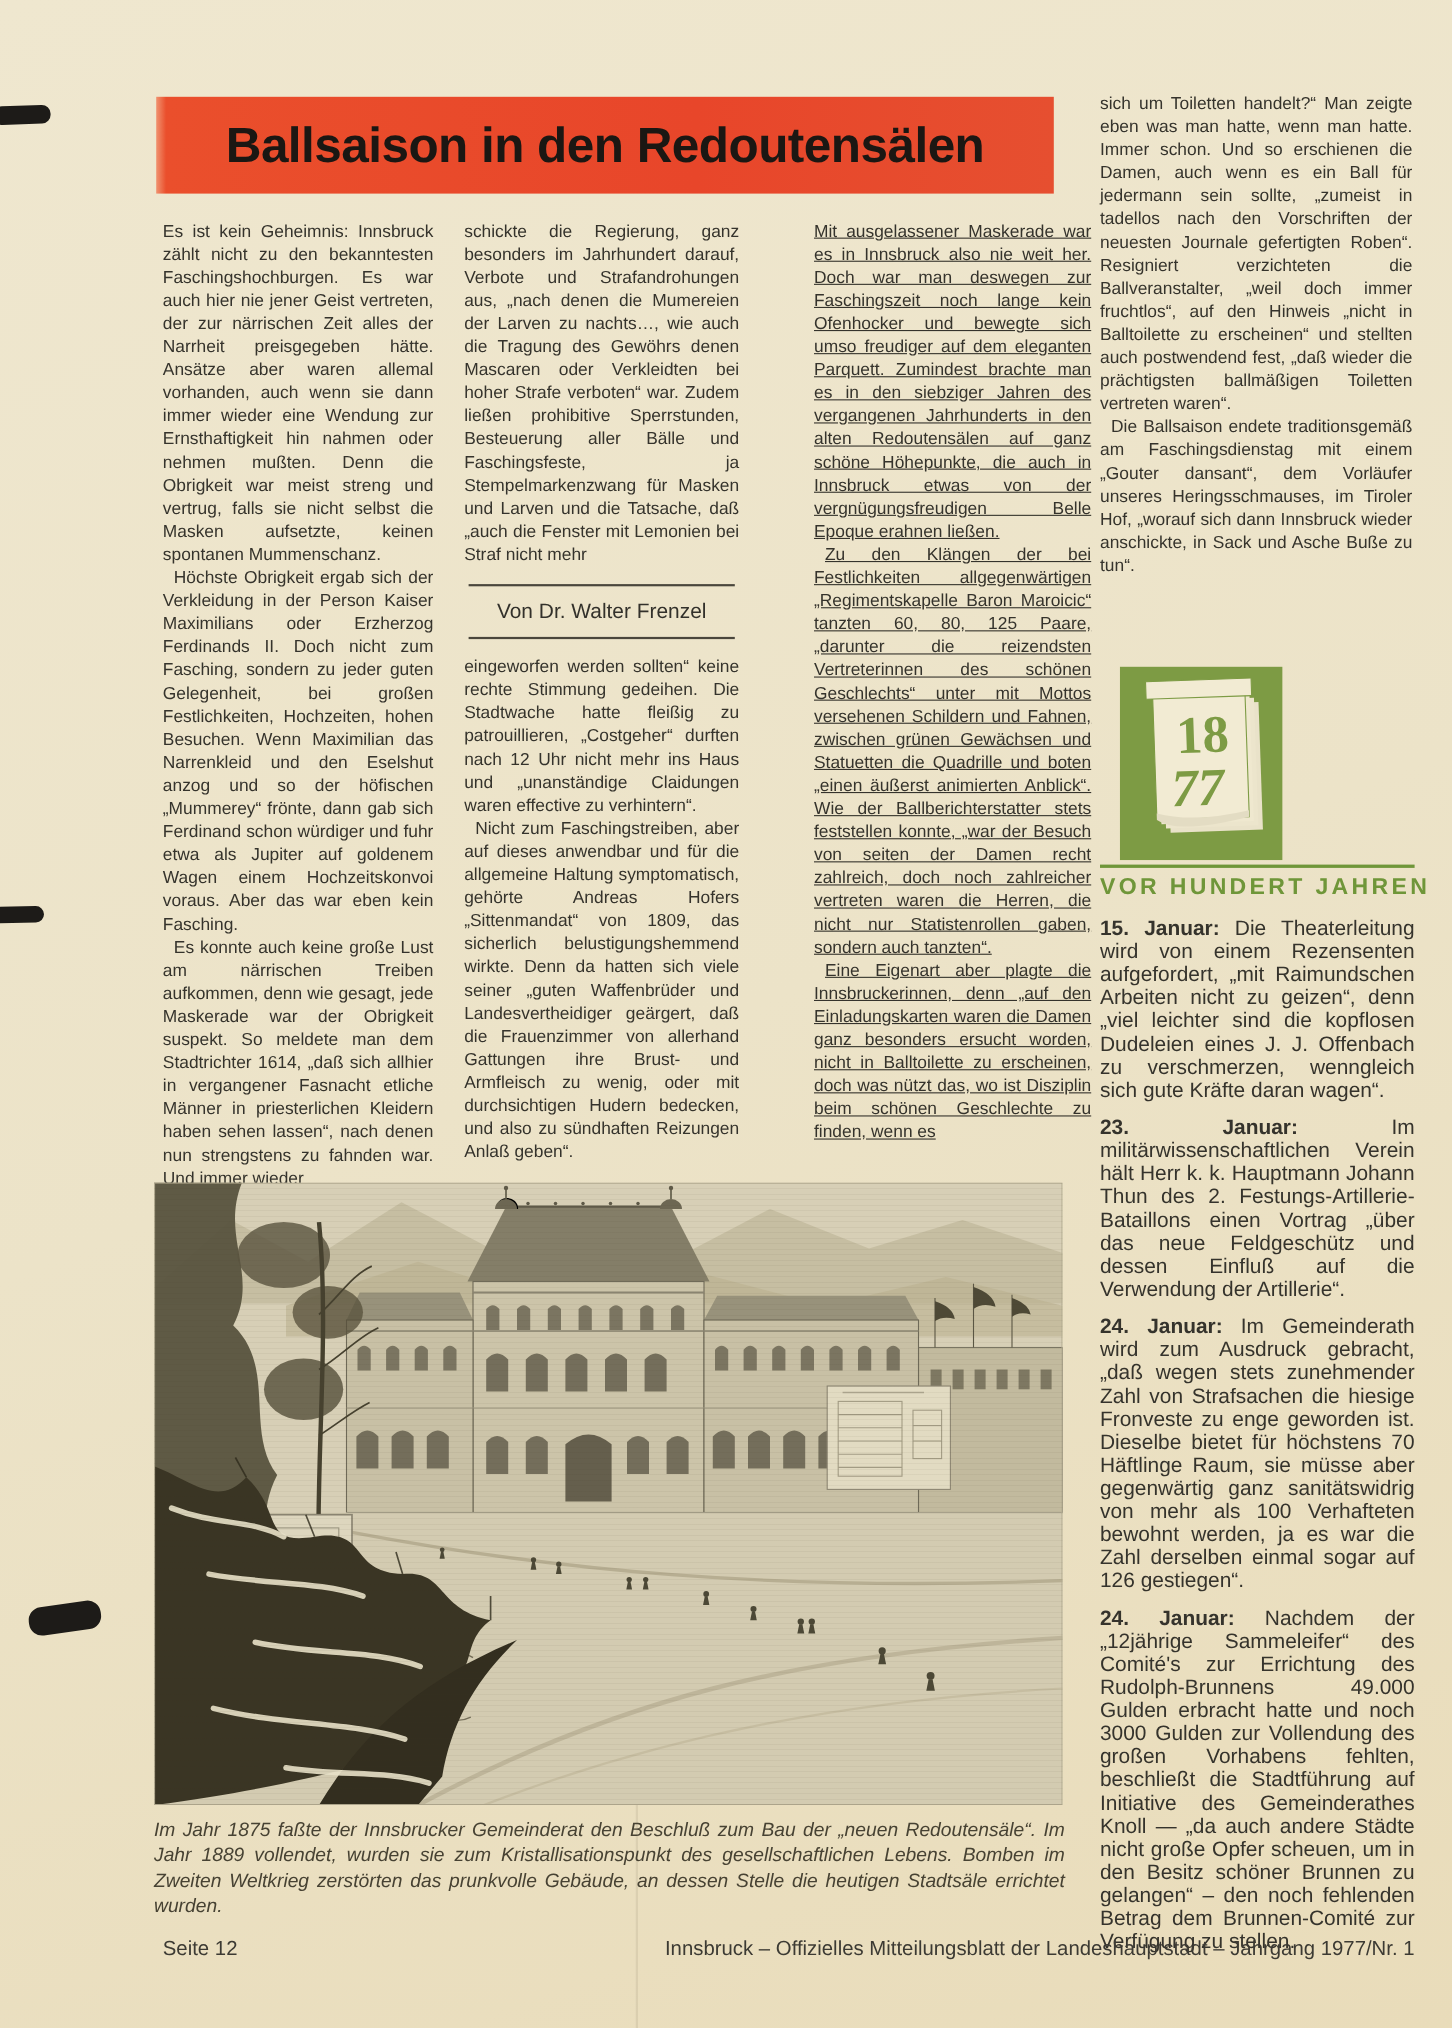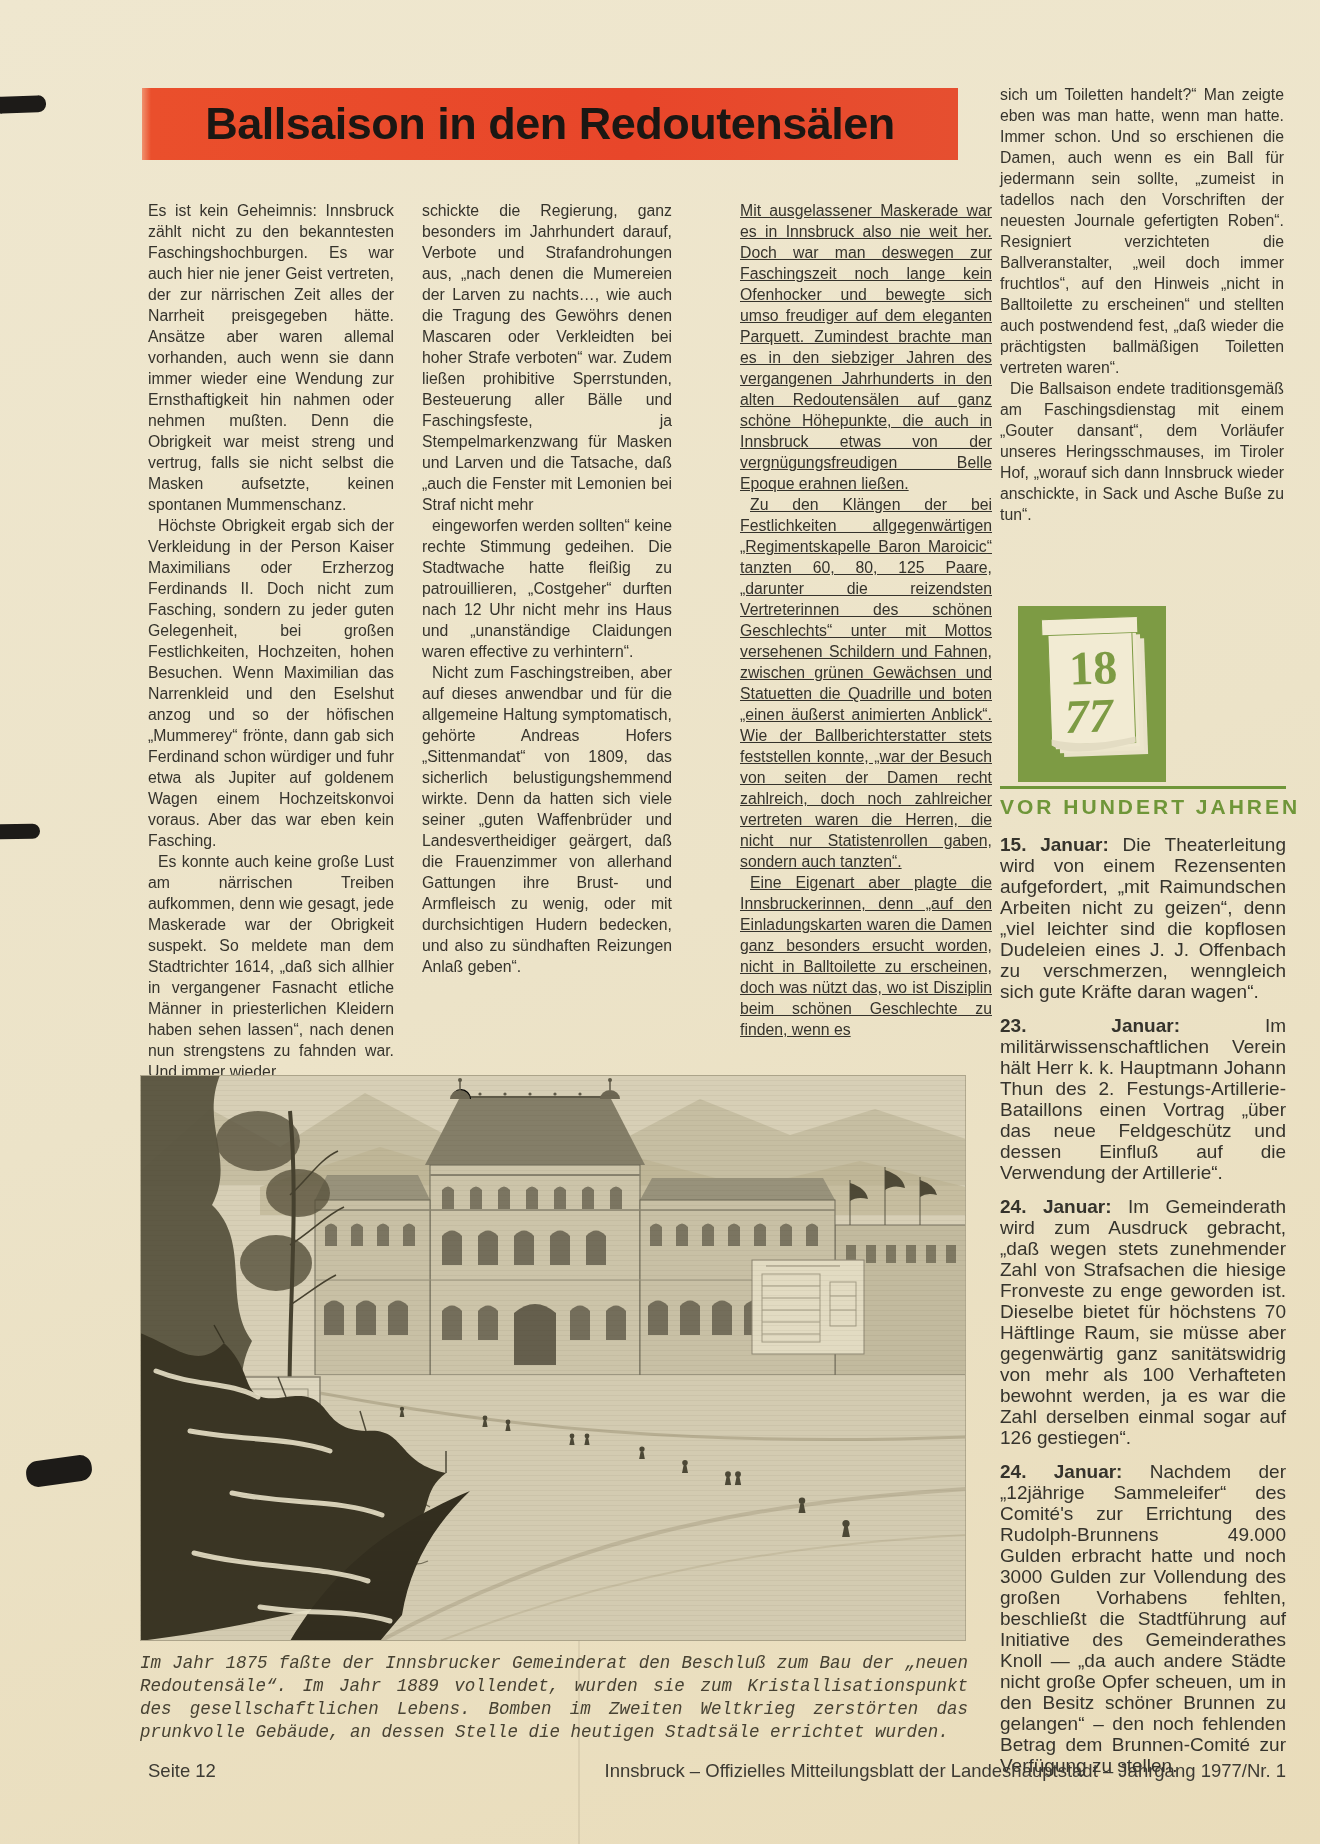--- a/index.html
+++ b/index.html
@@ -7,21 +7,21 @@
   #page{position:relative;width:1320px;height:1844px;margin:0 auto;overflow:hidden;
         background:linear-gradient(160deg,#efe7cf 0%,#ece3c8 50%,#e9dcba 100%);
         color:#35332c;}
   
   .mark{position:absolute;background:#1d1b18;border-radius:8px;}
   .mark1{left:-6px;top:96px;width:52px;height:17px;transform:rotate(-2deg);}
   .mark2{left:-8px;top:824px;width:48px;height:15px;transform:rotate(-1deg);}
   .mark3{left:26px;top:1458px;width:66px;height:26px;border-radius:12px;transform:rotate(-8deg);}
   .crease{position:absolute;left:578px;top:1585px;width:2px;height:259px;background:rgba(90,80,55,0.10);}
   
-  .banner{position:absolute;left:142px;top:88px;width:816px;height:72px;
+  .banner{position:absolute;left:142px;top:88px;width:816px;height:88px;
           background:linear-gradient(90deg,#f0926f 0,#ea4f2c 9px,#e8462a 60%,#e64f30 100%);
           display:flex;align-items:center;justify-content:center;}
   .banner h1{margin:0;font-size:45px;font-weight:700;letter-spacing:-0.5px;color:#1b1713;}
   
   .col{position:absolute;text-align:justify;font-size:15.8px;line-height:21px;color:#35332c;}
   .col p{margin:0;}
   .col p + p{text-indent:10px;}
   #col1{left:148px;top:200px;width:246px;}
   #col2{left:422px;top:200px;width:250px;}
   #col3{left:740px;top:200px;width:252px;text-decoration:underline;}
@@ -33,21 +33,21 @@
   .hy-heading{position:absolute;left:1000px;top:786px;width:286px;border-top:3px solid #6f9639;
               padding-top:6px;font-size:21px;font-weight:700;letter-spacing:3px;color:#6f9639;white-space:nowrap;}
   .entries{position:absolute;left:1000px;top:834px;width:286px;font-size:19px;line-height:21px;text-align:justify;}
   .entries p{margin:0 0 13px 0;}
   .entries .d{font-weight:700;}
   
   figure.engraving{position:absolute;left:140px;top:1075px;width:826px;height:566px;margin:0;}
   figure.engraving::after{content:"";position:absolute;inset:0;
       background:repeating-linear-gradient(0deg,rgba(60,50,30,0.05) 0 1px,transparent 1px 5px);pointer-events:none;}
   .caption{position:absolute;left:140px;top:1652px;width:828px;
-           font-family:Liberation Mono, monospace;font-style:italic;font-size:17.5px;line-height:23px;
+           font-family:Liberation Sans, sans-serif;font-style:italic;font-size:17.5px;line-height:23px;
            color:#474233;text-align:justify;}
   .credit{text-align:right;margin-top:1px;}
   
   .footer{position:absolute;left:148px;top:1760px;width:1138px;display:flex;justify-content:space-between;
           font-size:18.5px;color:#3c3a33;}
 </style>
 </head>
 <body>
 
 <div id="page">
@@ -62,20 +62,21 @@
   </div>
 
   <div class="col" id="col1">
     <p>Es ist kein Geheimnis: Innsbruck zählt nicht zu den bekanntesten Faschingshochburgen. Es war auch hier nie jener Geist vertreten, der zur närrischen Zeit alles der Narrheit preisgegeben hätte. Ansätze aber waren allemal vorhanden, auch wenn sie dann immer wieder eine Wendung zur Ernsthaftigkeit hin nahmen oder nehmen mußten. Denn die Obrigkeit war meist streng und vertrug, falls sie nicht selbst die Masken aufsetzte, keinen spontanen Mummenschanz.</p>
     <p>Höchste Obrigkeit ergab sich der Verkleidung in der Person Kaiser Maximilians oder Erzherzog Ferdinands II. Doch nicht zum Fasching, sondern zu jeder guten Gelegenheit, bei großen Festlichkeiten, Hochzeiten, hohen Besuchen. Wenn Maximilian das Narrenkleid und den Eselshut anzog und so der höfischen „Mummerey“ frönte, dann gab sich Ferdinand schon würdiger und fuhr etwa als Jupiter auf goldenem Wagen einem Hochzeitskonvoi voraus. Aber das war eben kein Fasching.</p>
     <p>Es konnte auch keine große Lust am närrischen Treiben aufkommen, denn wie gesagt, jede Maskerade war der Obrigkeit suspekt. So meldete man dem Stadtrichter 1614, „daß sich allhier in vergangener Fasnacht etliche Männer in priesterlichen Kleidern haben sehen lassen“, nach denen nun strengstens zu fahnden war. Und immer wieder</p>
   </div>
 
   <div class="col" id="col2">
     <p>schickte die Regierung, ganz besonders im Jahrhundert darauf, Verbote und Strafandrohungen aus, „nach denen die Mumereien der Larven zu nachts…, wie auch die Tragung des Gewöhrs denen Mascaren oder Verkleidten bei hoher Strafe verboten“ war. Zudem ließen prohibitive Sperrstunden, Besteuerung aller Bälle und Faschingsfeste, ja Stempelmarkenzwang für Masken und Larven und die Tatsache, daß „auch die Fenster mit Lemonien bei Straf nicht mehr</p>
+    <div class="byline">Von Dr. Walter Frenzel</div>
     <p>eingeworfen werden sollten“ keine rechte Stimmung gedeihen. Die Stadtwache hatte fleißig zu patrouillieren, „Costgeher“ durften nach 12 Uhr nicht mehr ins Haus und „unanständige Claidungen waren effective zu verhintern“.</p>
     <p>Nicht zum Faschingstreiben, aber auf dieses anwendbar und für die allgemeine Haltung symptomatisch, gehörte Andreas Hofers „Sittenmandat“ von 1809, das sicherlich belustigungshemmend wirkte. Denn da hatten sich viele seiner „guten Waffenbrüder und Landesvertheidiger geärgert, daß die Frauenzimmer von allerhand Gattungen ihre Brust- und Armfleisch zu wenig, oder mit durchsichtigen Hudern bedecken, und also zu sündhaften Reizungen Anlaß geben“.</p>
   </div>
 
   <div class="col" id="col3">
     <p>Mit ausgelassener Maskerade war es in Innsbruck also nie weit her. Doch war man deswegen zur Faschingszeit noch lange kein Ofenhocker und bewegte sich umso freudiger auf dem eleganten Parquett. Zumindest brachte man es in den siebziger Jahren des vergangenen Jahrhunderts in den alten Redoutensälen auf ganz schöne Höhepunkte, die auch in Innsbruck etwas von der vergnügungsfreudigen Belle Epoque erahnen ließen.</p>
     <p>Zu den Klängen der bei Festlichkeiten allgegenwärtigen „Regimentskapelle Baron Maroicic“ tanzten 60, 80, 125 Paare, „darunter die reizendsten Vertreterinnen des schönen Geschlechts“ unter mit Mottos versehenen Schildern und Fahnen, zwischen grünen Gewächsen und Statuetten die Quadrille und boten „einen äußerst animierten Anblick“. Wie der Ballberichterstatter stets feststellen konnte, „war der Besuch von seiten der Damen recht zahlreich, doch noch zahlreicher vertreten waren die Herren, die nicht nur Statistenrollen gaben, sondern auch tanzten“.</p>
     <p>Eine Eigenart aber plagte die Innsbruckerinnen, denn „auf den Einladungskarten waren die Damen ganz besonders ersucht worden, nicht in Balltoilette zu erscheinen, doch was nützt das, wo ist Disziplin beim schönen Geschlechte zu finden, wenn es</p>
   </div>
 

